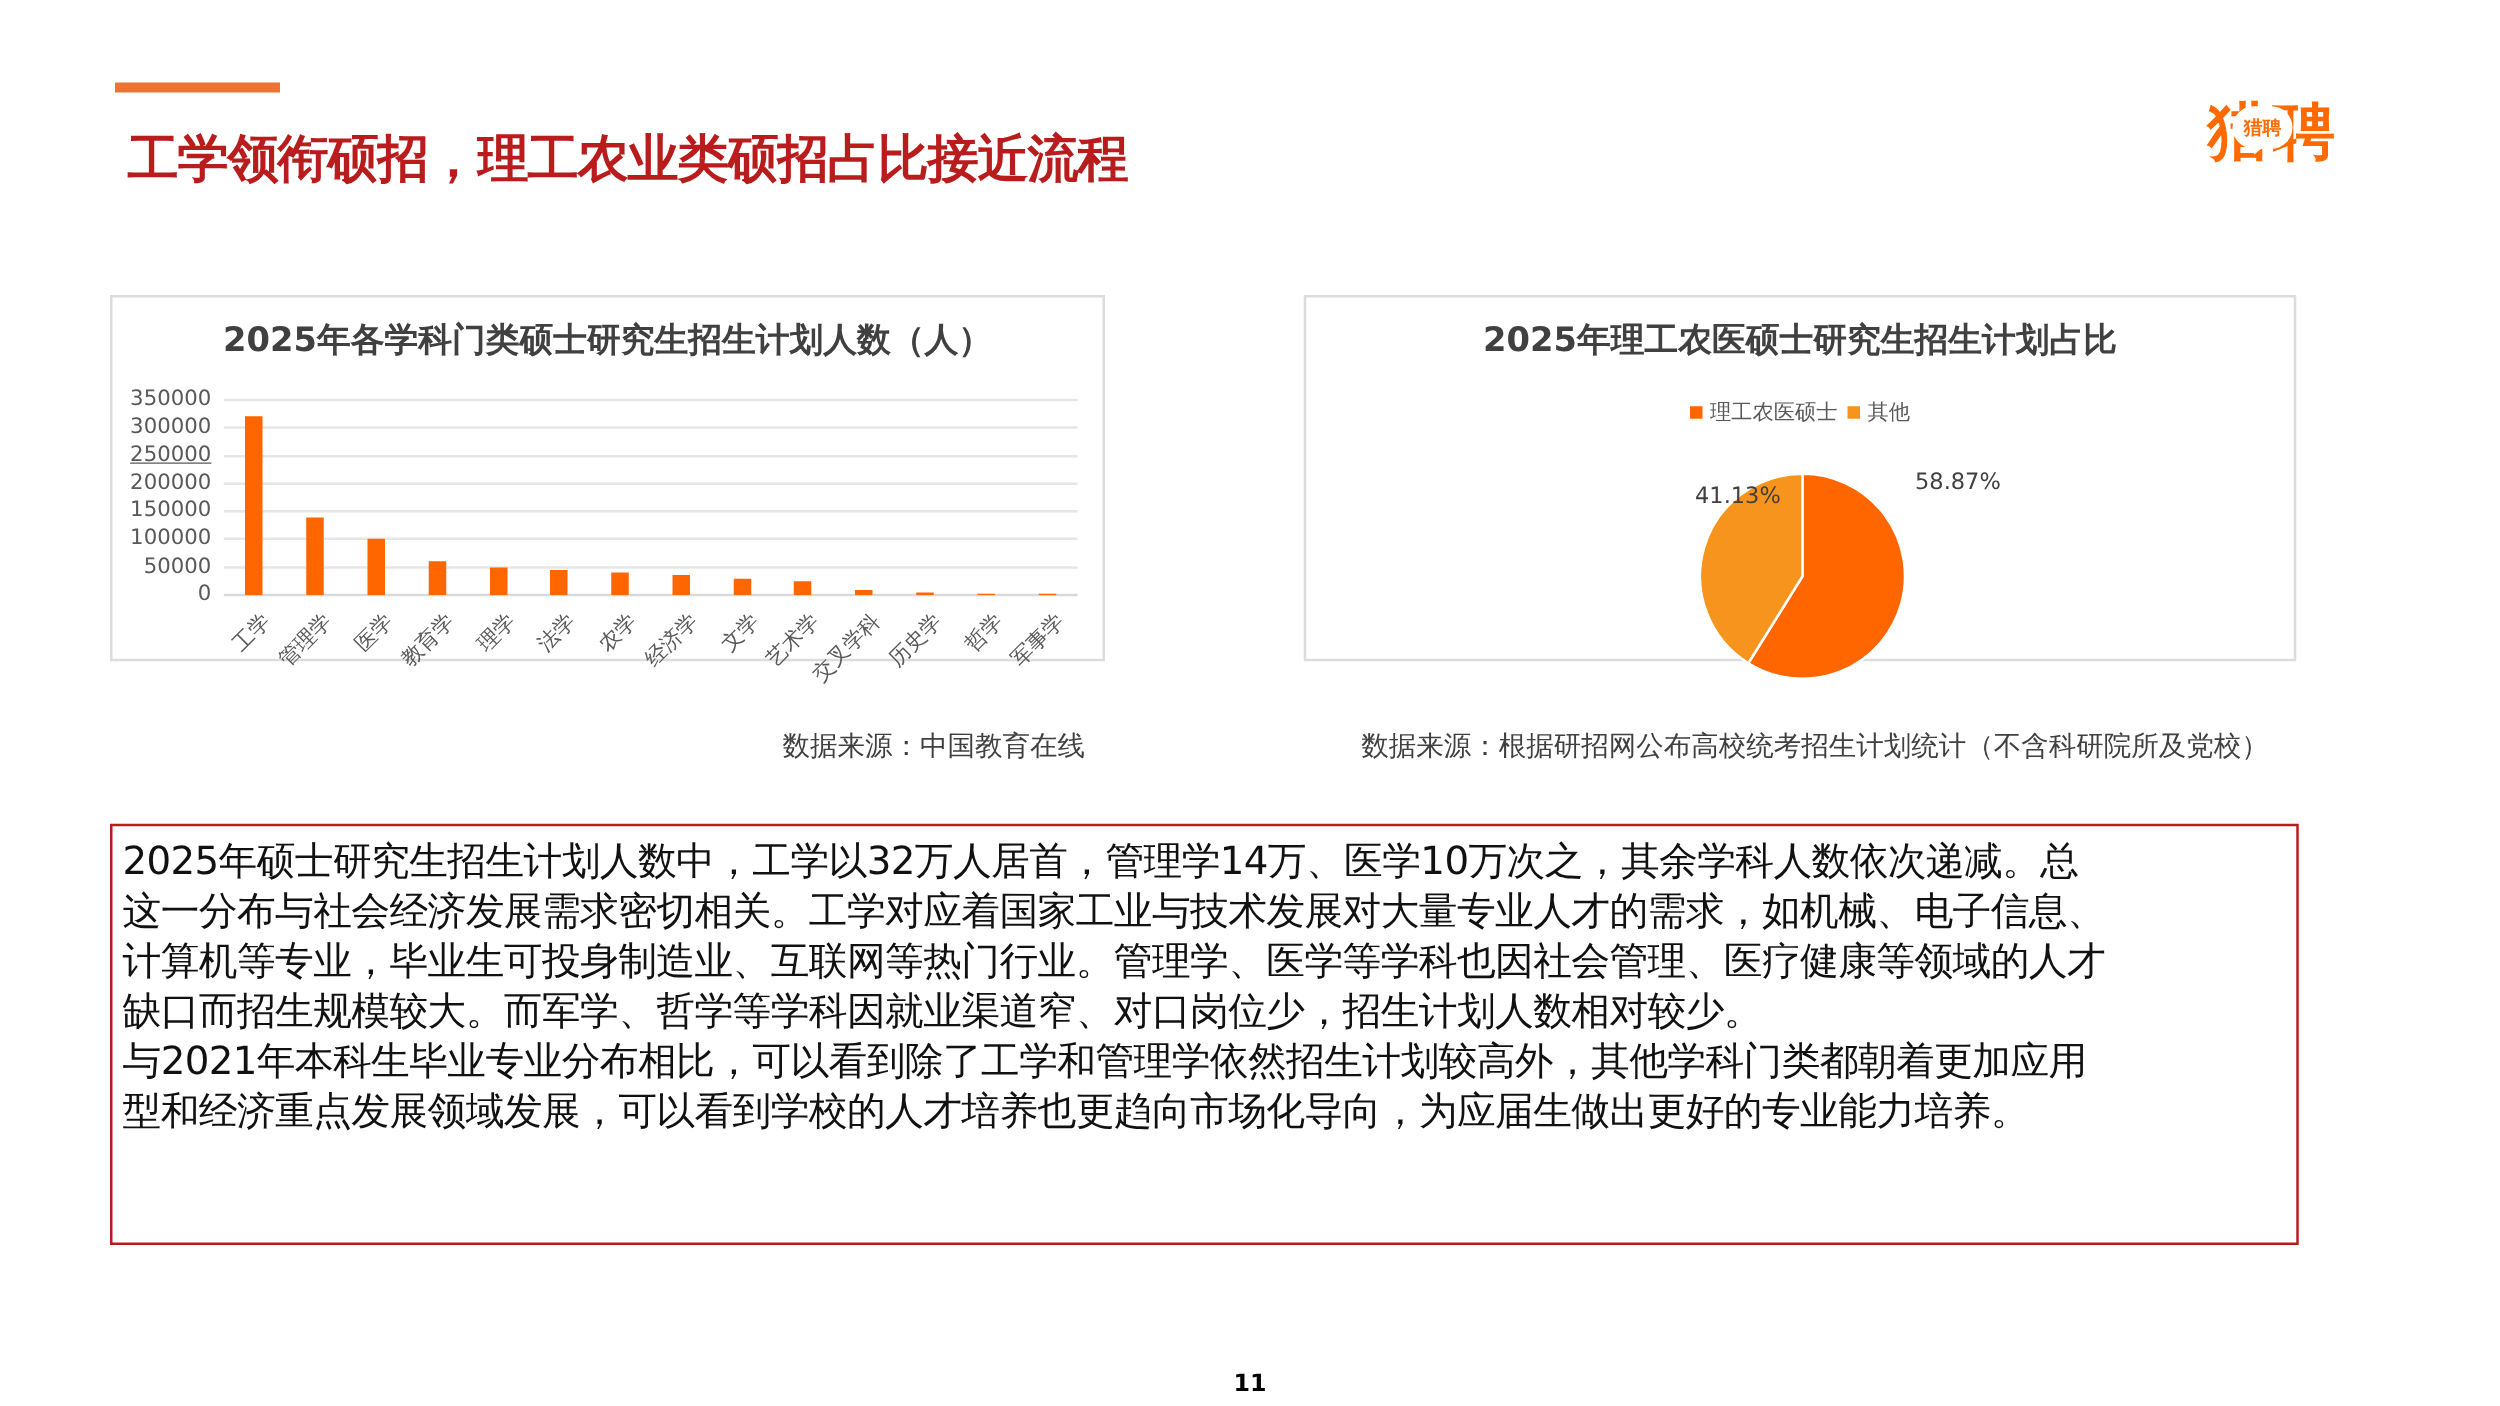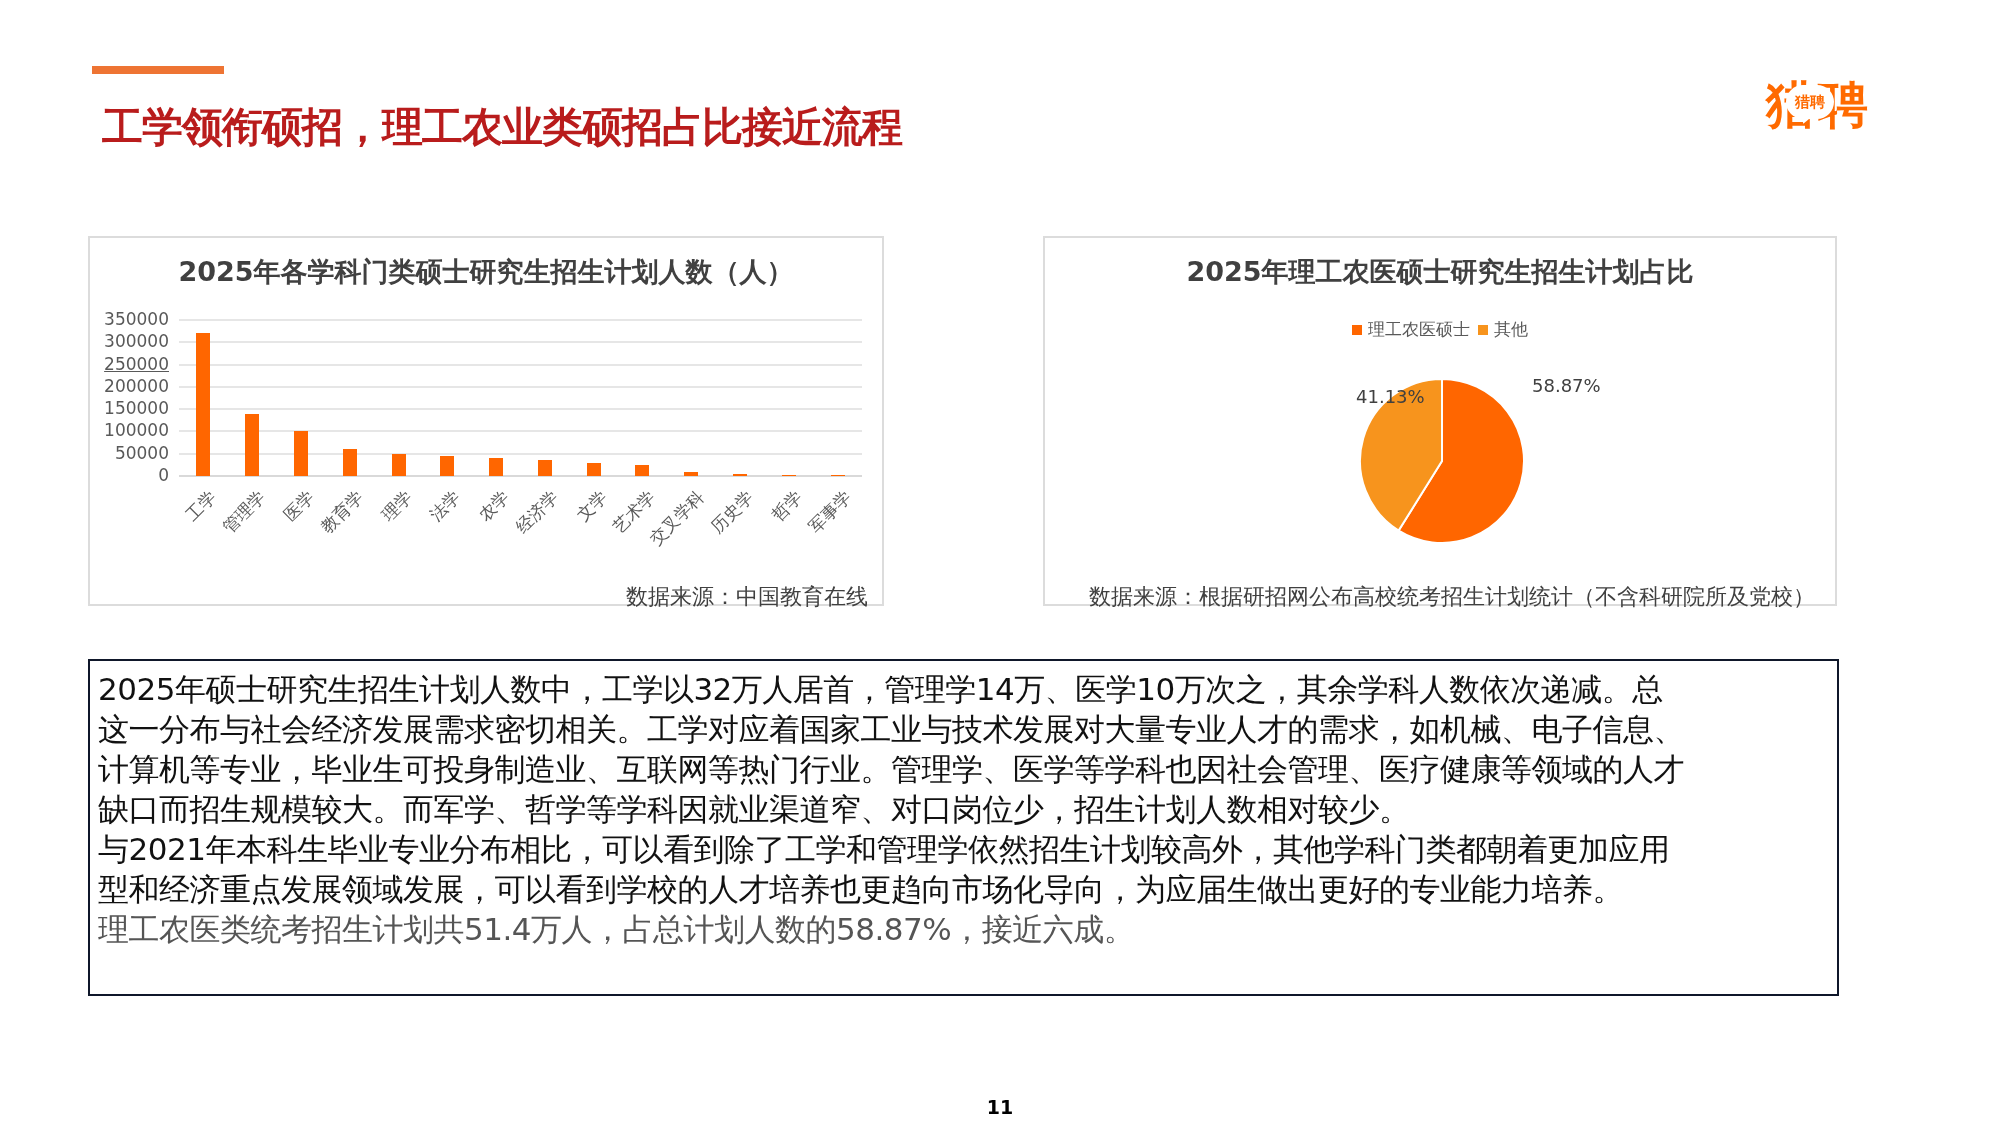--- a/index.html
+++ b/index.html
@@ -23,21 +23,21 @@
     font-size: 15px; font-weight: bold; color: #FF6A00;
   }
   .logo-tail {
     position: absolute; left: 22px; top: 42px; width: 0; height: 0;
     border-left: 6px solid transparent; border-right: 6px solid transparent; border-top: 10px solid #fff;
     transform: rotate(20deg);
   }
   .logo-text { margin-left: 16px; font-size: 50px; font-weight: bold; color: #FF6A00; letter-spacing: 2px; }
 
   .chart-box {
-    position: absolute; top: 236px; height: 370px; border: 2px solid #DCDCDC; box-sizing: border-box; background: #fff;
+    position: absolute; top: 236px; height: 293px; border: 2px solid #DCDCDC; box-sizing: border-box; background: #fff;
   }
   #bar-box { left: 88px; width: 796px; }
   #pie-box { left: 1043px; width: 794px; }
   .chart-title {
     position: absolute; top: 16px; left: 0; right: 0; text-align: center;
     font-size: 27px; font-weight: bold; color: #404040; white-space: nowrap;
   }
   .source {
     position: absolute; top: 582px; font-size: 22px; color: #404040; white-space: nowrap;
   }
@@ -53,21 +53,21 @@
   }
 
   .legend { position: absolute; top: 80px; left: 0; right: 0; display: flex; justify-content: center; gap: 8px; font-size: 17px; color: #595959; }
   .legend-item { display: flex; align-items: center; gap: 6px; }
   .legend-swatch { width: 10px; height: 10px; display: inline-block; }
   .pie-svg { position: absolute; left: 0; top: 0; }
   .pie-label { position: absolute; font-size: 18px; color: #404040; }
 
   .text-box {
     position: absolute; left: 88px; top: 659px; width: 1751px; height: 337px;
-    border: 2px solid #0f172a; box-sizing: border-box; padding: 8px 8px 0 8px;
+    border: 2px solid #b91c1c; box-sizing: border-box; padding: 8px 8px 0 8px;
   }
   .text-line { font-size: 31px; line-height: 40px; color: #111111; white-space: nowrap; letter-spacing: -0.5px; }
   .text-line.muted { color: #555555; }
   .page-num { position: absolute; left: 0; width: 2000px; top: 1096px; text-align: center; font-size: 19px; font-weight: bold; color: #000; }
 </style>
 </head>
 <body>
 
 <div class="accent-bar"></div>
 <div class="page-title">工学领衔硕招，理工农业类硕招占比接近流程</div>
@@ -152,16 +152,15 @@
 </div>
 <div class="source" id="src-right">数据来源：根据研招网公布高校统考招生计划统计（不含科研院所及党校）</div>
 
 <div class="text-box">
   <div class="text-line">2025年硕士研究生招生计划人数中，工学以32万人居首，管理学14万、医学10万次之，其余学科人数依次递减。总</div>
   <div class="text-line">这一分布与社会经济发展需求密切相关。工学对应着国家工业与技术发展对大量专业人才的需求，如机械、电子信息、</div>
   <div class="text-line">计算机等专业，毕业生可投身制造业、互联网等热门行业。管理学、医学等学科也因社会管理、医疗健康等领域的人才</div>
   <div class="text-line">缺口而招生规模较大。而军学、哲学等学科因就业渠道窄、对口岗位少，招生计划人数相对较少。</div>
   <div class="text-line">与2021年本科生毕业专业分布相比，可以看到除了工学和管理学依然招生计划较高外，其他学科门类都朝着更加应用</div>
   <div class="text-line">型和经济重点发展领域发展，可以看到学校的人才培养也更趋向市场化导向，为应届生做出更好的专业能力培养。</div>
-  <div class="text-line muted">理工农医类统考招生计划共51.4万人，占总计划人数的58.87%，接近六成。</div>
 </div>
 
 <div class="page-num">11</div>
 
 </body></html>

